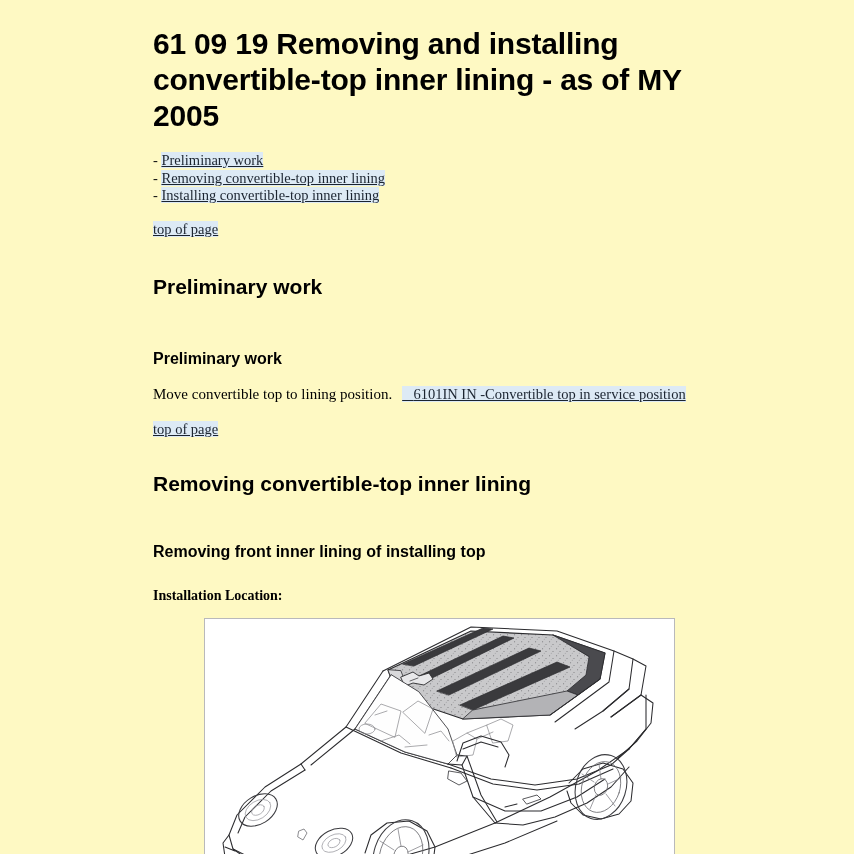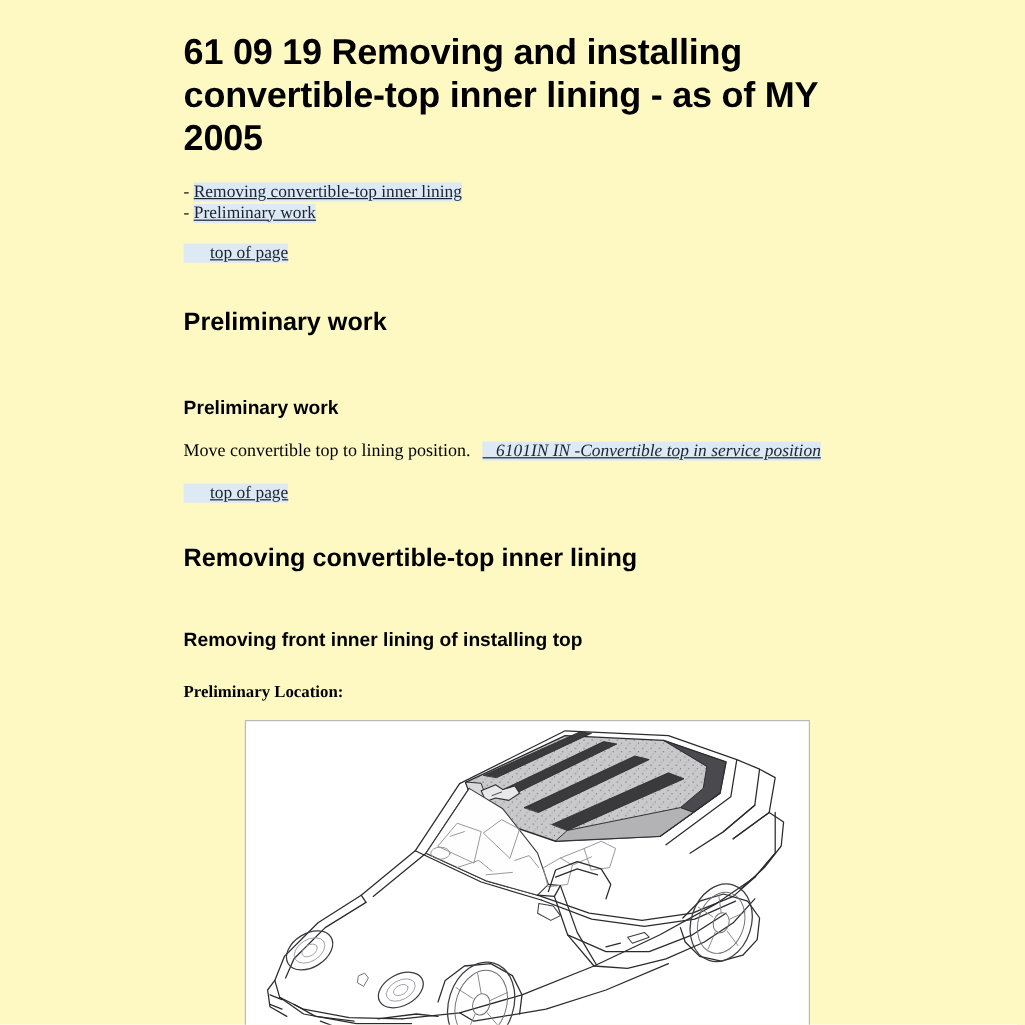--- a/index.html
+++ b/index.html
@@ -73,35 +73,33 @@
     font-size: 14.5px;
     line-height: 17.5px;
     color: #111;
   }
   .toc-row { white-space: nowrap; }
   .dash { color: #111; }
 
   .topofpage {
     display: inline-block;
     margin-top: 16px;
-    padding-left: 22px;
   }
 
   
   p.body-text {
     font-family: "Liberation Serif", serif;
     font-size: 15px;
     line-height: 20px;
     margin: 0;
     color: #000;
     white-space: nowrap;
   }
   .inline-link {
     margin-left: 10px;
-    font-style: italic;
   }
   .inline-link .pad { letter-spacing: 2px; }
 
   
   .fig-label {
     font-family: "Liberation Serif", serif;
     font-weight: bold;
     font-size: 14px;
     line-height: 18px;
     margin: 0;
@@ -126,22 +124,23 @@
 </style>
 </head>
 <body>
 
 <div class="page">
   <div class="content">
 
     <h1 class="doc-title">61 09 19 Removing and installing convertible-top inner lining - as of MY 2005</h1>
 
     <div class="toc">
+      <div class="toc-row"><span class="dash">-</span> <a class="lnk">Preliminary work</a></div>
       <div class="toc-row"><span class="dash">-</span> <a class="lnk">Removing convertible-top inner lining</a></div>
-      <div class="toc-row"><span class="dash">-</span> <a class="lnk">Preliminary work</a></div>
+      <div class="toc-row"><span class="dash">-</span> <a class="lnk">Installing convertible-top inner lining</a></div>
     </div>
 
     <a class="lnk topofpage" style="margin-top:16px;">top of page</a>
 
     <div style="height:36px"></div>
     <h2 class="section-head">Preliminary work</h2>
 
     <div style="height:49px"></div>
     <h3 class="sub-head">Preliminary work</h3>
 
@@ -151,21 +150,21 @@
     <div style="height:16px"></div>
     <a class="lnk topofpage" style="margin-top:0;">top of page</a>
 
     <div style="height:33px"></div>
     <h2 class="section-head">Removing convertible-top inner lining</h2>
 
     <div style="height:45px"></div>
     <h3 class="sub-head">Removing front inner lining of installing top</h3>
 
     <div style="height:25px"></div>
-    <p class="fig-label">Preliminary Location:</p>
+    <p class="fig-label">Installation Location:</p>
 
     <div style="height:13px"></div>
 
     <div class="figure-wrap">
 
       <div class="figure-frame">
         <svg width="469" height="258" viewBox="0 0 469 258" xmlns="http://www.w3.org/2000/svg">
           <defs>
             <pattern id="speck" width="7" height="7" patternUnits="userSpaceOnUse">
               <rect width="7" height="7" fill="#c9c9cb"></rect>

